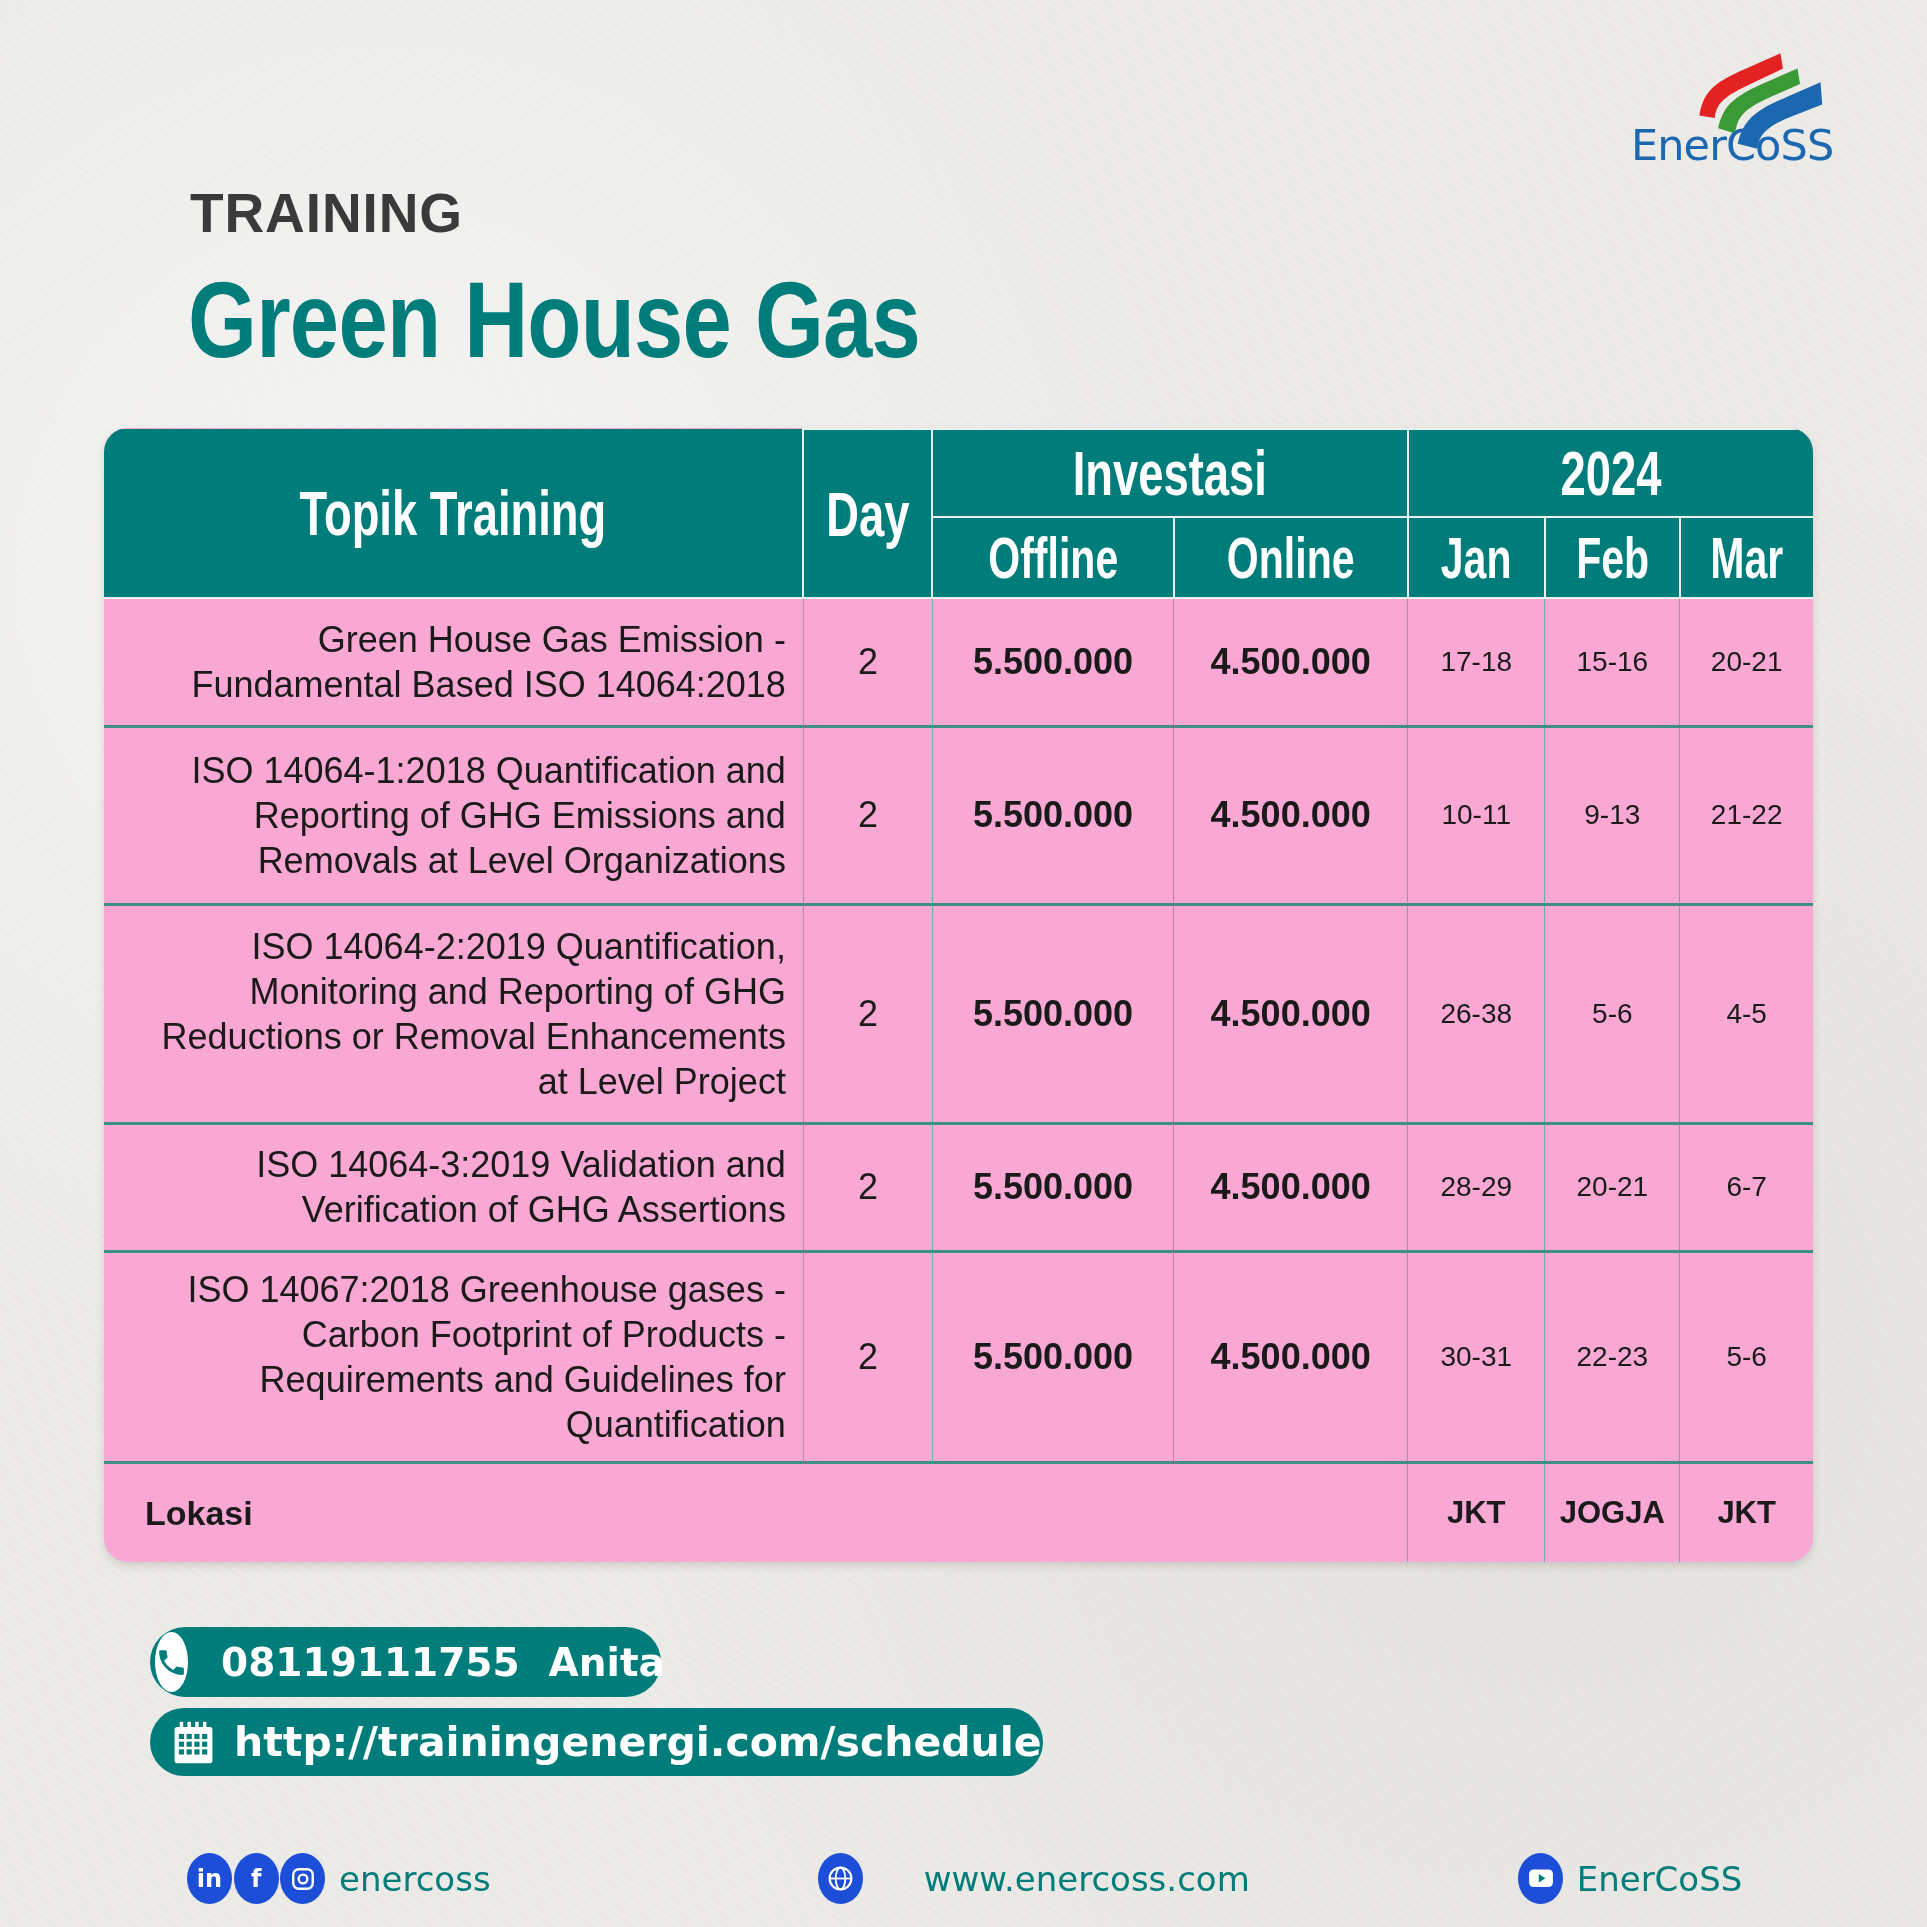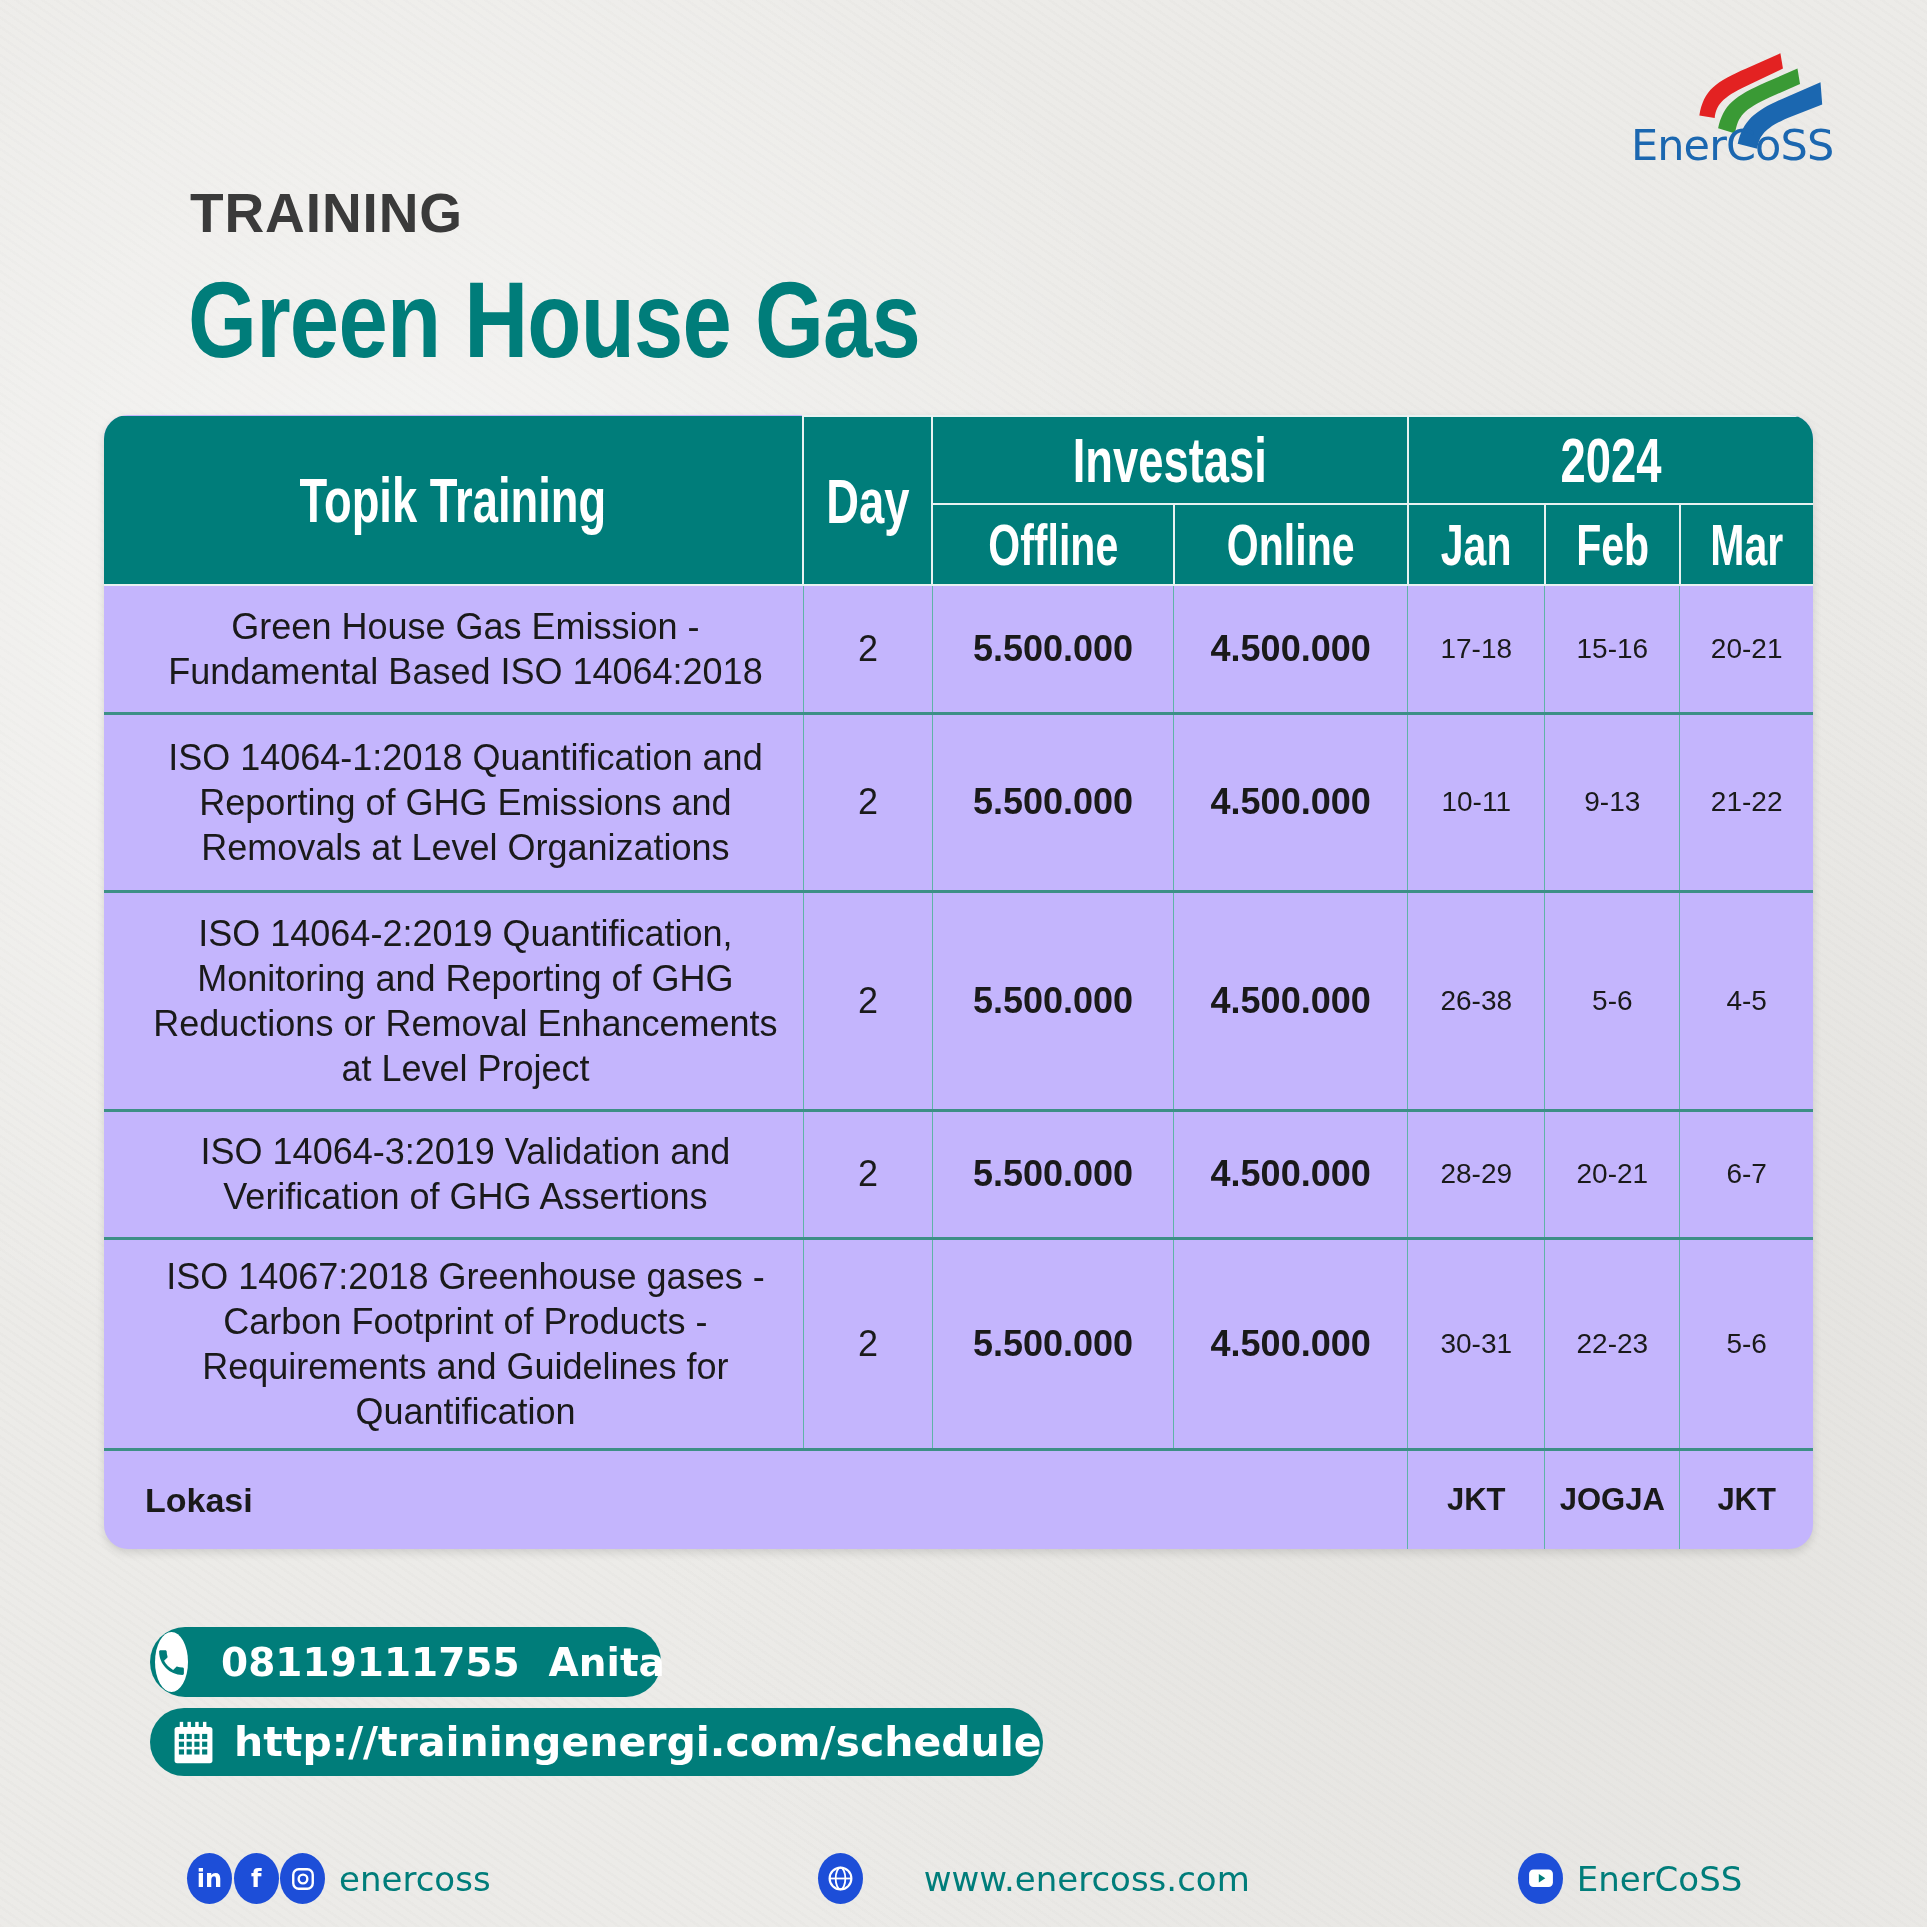--- a/index.html
+++ b/index.html
@@ -7,29 +7,29 @@
     background:#ecebe8;
     background-image:
       radial-gradient(circle at 20% 30%, rgba(255,255,255,.5) 0, transparent 40%),
       radial-gradient(circle at 80% 70%, rgba(210,208,204,.35) 0, transparent 45%),
       repeating-linear-gradient(35deg, rgba(0,0,0,.012) 0 2.6px, transparent 2.6px 7.7px);
     font-family:"Liberation Sans", sans-serif;}
   .logo{position:absolute;left:1622px;top:43px;width:240px;height:128px;}
   .logo-text{position:absolute;left:1631px;top:120px;font-family:"DejaVu Sans",sans-serif;font-size:43px;color:#1b67b0;letter-spacing:-0.9px;}
   .eyebrow{position:absolute;left:190px;top:181px;font-family:"Liberation Sans",sans-serif;font-weight:bold;font-size:55px;color:#3a3a3a;letter-spacing:0.9px;}
   .title{position:absolute;left:188px;top:257px;font-family:"Liberation Sans",sans-serif;font-weight:bold;font-size:108px;color:#007d7a;transform:scaleX(.82);transform-origin:left top;letter-spacing:-0.9px;}
-  .table-wrap{position:absolute;left:104px;top:415px;width:1709px;height:1134px;background:#c4b5fd;border-radius:24px;overflow:hidden;box-shadow:0 3.4px 8.6px rgba(0,0,0,.12);}
+  .table-wrap{position:absolute;left:104px;top:428px;width:1709px;height:1134px;background:#f9a8d4;border-radius:24px;overflow:hidden;box-shadow:0 3.4px 8.6px rgba(0,0,0,.12);}
   table{border-collapse:collapse;width:100%;height:100%;table-layout:fixed;}
   th{background:#007d7a;color:#fff;font-family:"Liberation Sans",sans-serif;font-weight:bold;border:2.6px solid #e8f2f1;padding:0;}
   th .cond{display:inline-block;transform:scaleX(.72);transform-origin:center;}
   th.big{font-size:63px;}
   th.mid{font-size:57px;}
   td{border:1.7px solid #5fb3a8;font-family:"Liberation Sans",sans-serif;color:#1a1a1a;text-align:center;padding:0;}
   tr.sep td{border-top:3.4px solid #3d8f86;}
-  td.topic{text-align:center;padding-left:41px;padding-right:17px;font-size:36px;line-height:45px;}
+  td.topic{text-align:right;padding-left:41px;padding-right:17px;font-size:36px;line-height:45px;}
   td.num{font-size:36px;}
   td.price{font-size:36px;font-weight:bold;}
   td.date{font-size:28px;text-align:center;}
   td.loc-label{text-align:left;padding-left:41px;font-weight:bold;font-size:34px;}
   td.loc{font-weight:bold;font-size:31px;}
   table tr:first-child th:first-child{border-left:none;border-top:none;}
   td:first-child{border-left:none;}
   td:last-child, th:last-child{border-right:none;}
   tr:last-child td{border-bottom:none;margin-top:30px;}
   .pill{position:absolute;left:150px;background:#007d7a;border-radius:36px;color:#fff;font-family:"DejaVu Sans",sans-serif;font-weight:bold;display:flex;align-items:center;}

